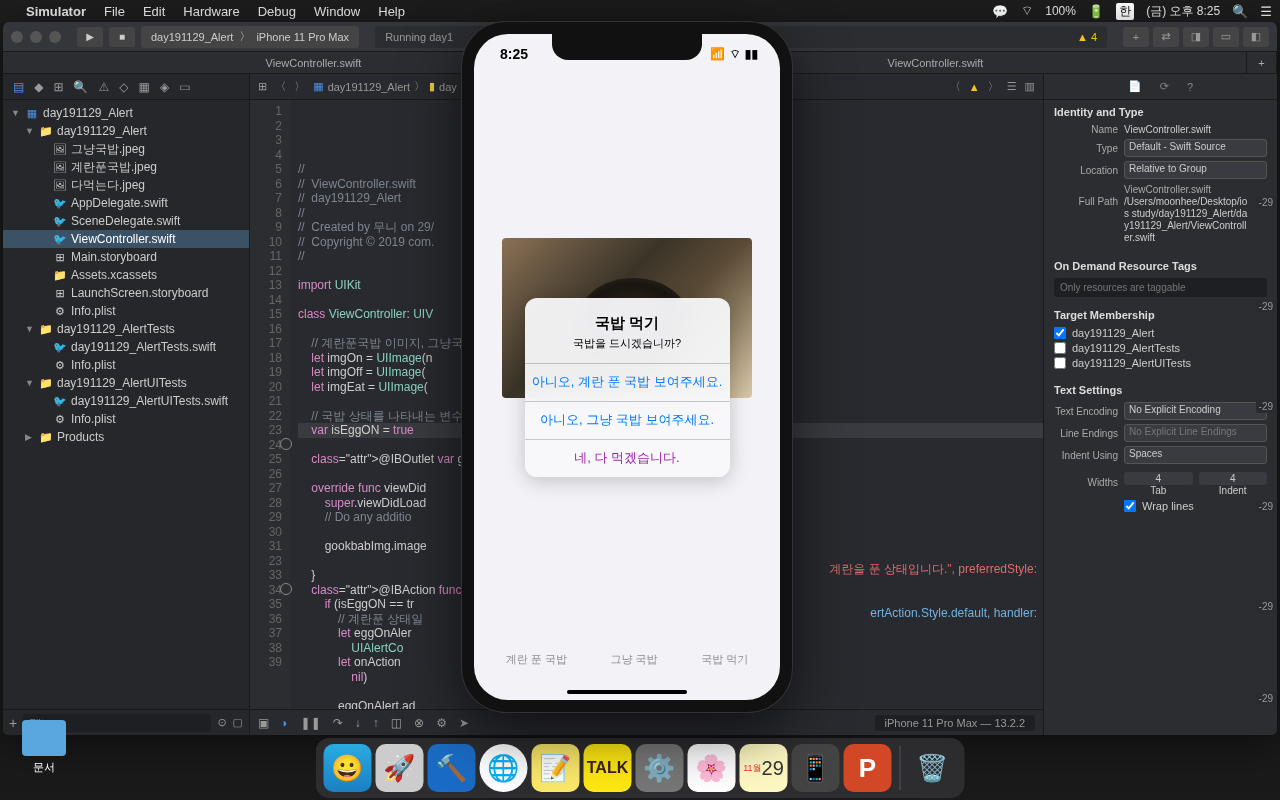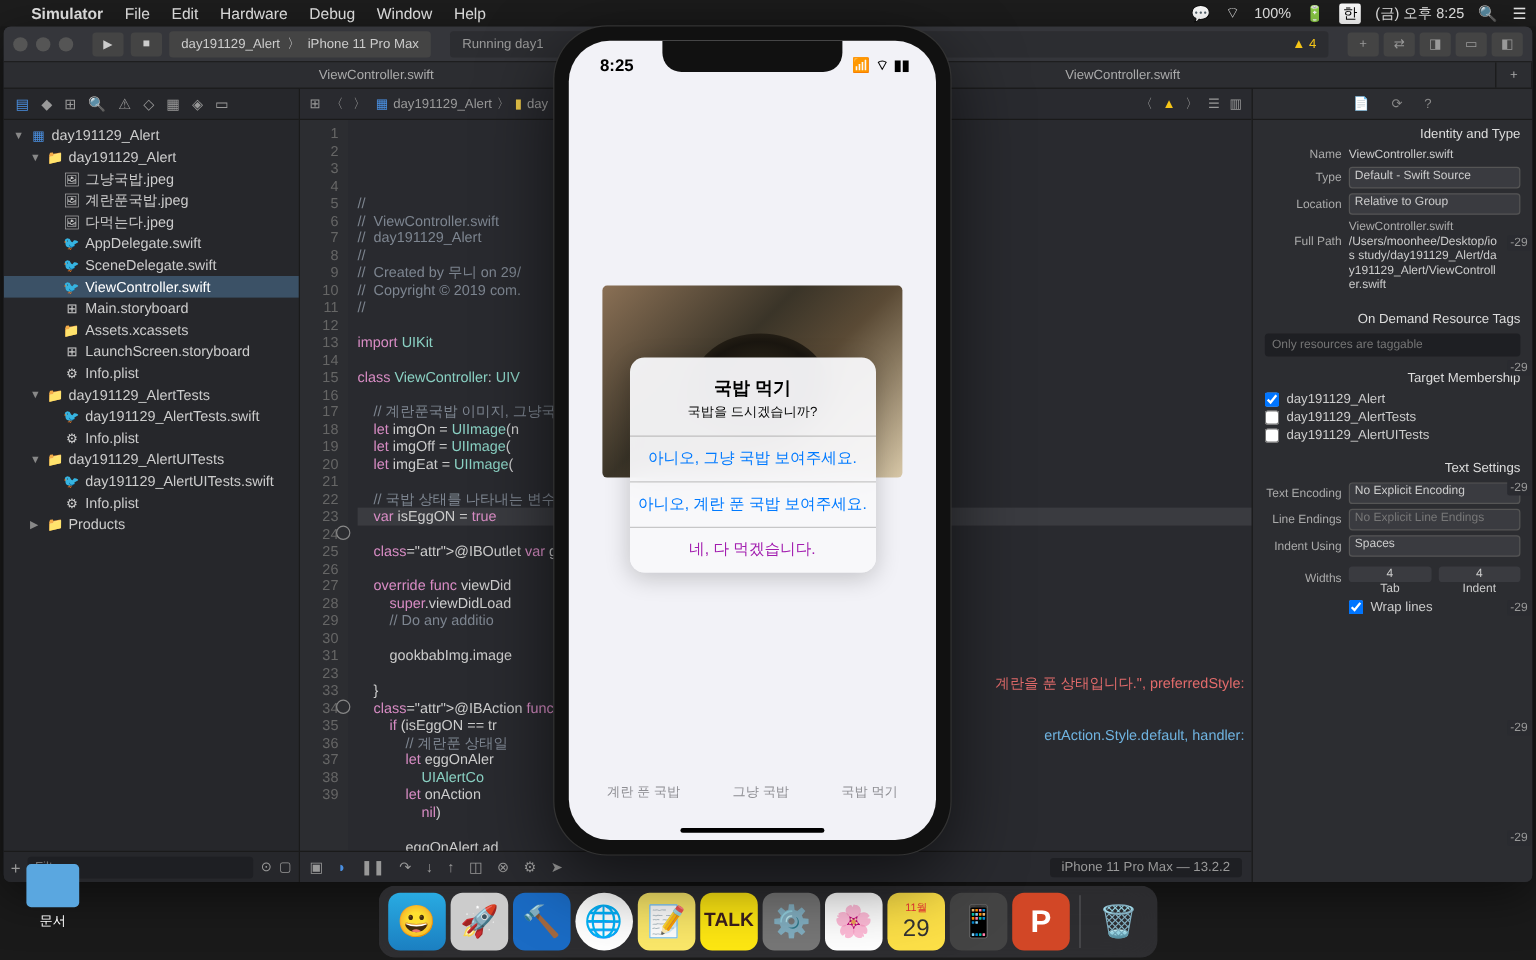--- a/index.html
+++ b/index.html
@@ -66,21 +66,21 @@
 .code .hl { background: #3a3b40; }
 .marker { position: absolute; left: -18px; width: 12px; height: 12px; border: 1.5px solid #888; border-radius: 50%; }
 .editor-bottom { height: 26px; border-top: 1px solid #1a1a1a; display: flex; align-items: center; padding: 0 8px; gap: 12px; color: #999; font-size: 12px; }
 .editor-bottom .devlabel { margin-left: auto; background: #1e1f23; padding: 2px 10px; border-radius: 3px; font-size: 11px; }
 
 
 .inspector { width: 234px; background: #2c2d31; border-left: 1px solid #1a1a1a; color: #ccc; font-size: 11px; display: flex; flex-direction: column; }
 .insp-tabs { height: 26px; display: flex; align-items: center; justify-content: center; gap: 18px; color: #888; border-bottom: 1px solid #1a1a1a; }
 .insp-tabs span:first-child { color: #4a90e2; }
 .insp-section { padding: 6px 10px; }
-.insp-h { font-weight: 400; color: #ddd; margin-bottom: 6px; font-size: 11px; text-align: right; }
+.insp-h { font-weight: 700; color: #ddd; margin-bottom: 6px; font-size: 11px; }
 .insp-row { display: flex; align-items: center; margin-bottom: 4px; gap: 6px; }
 .insp-row label { width: 64px; text-align: right; color: #aaa; font-size: 10px; }
 .insp-row .val { flex: 1; font-size: 10px; color: #ccc; overflow: hidden; }
 .insp-row select, .insp-row .select { flex: 1; background: #3a3b40; border: 1px solid #555; border-radius: 3px; font-size: 10px; color: #ccc; padding: 1px 4px; height: 18px; }
 .insp-path { font-size: 10px; color: #aaa; line-height: 13px; margin-left: 70px; }
 .insp-check { display: flex; align-items: center; gap: 6px; margin-bottom: 3px; }
 .insp-check input { width: 12px; height: 12px; }
 .insp-tag-input { width: 100%; background: #1e1f23; border: none; border-radius: 3px; padding: 4px 6px; color: #888; font-size: 10px; }
 .insp-widths { display: flex; gap: 6px; margin-top: 4px; }
 .insp-widths .box { flex: 1; text-align: center; font-size: 10px; }
@@ -480,22 +480,22 @@
           <span>▮▮</span>
         </span>
       </div>
       <div class="sim-img"></div>
       <div class="alert-backdrop">
         <div class="ios-alert">
           <div class="alert-head">
             <div class="alert-title">국밥 먹기</div>
             <div class="alert-msg">국밥을 드시겠습니까?</div>
           </div>
+          <div class="alert-btn">아니오, 계란 푼 국밥 보여주세요.</div>
           <div class="alert-btn">아니오, 그냥 국밥 보여주세요.</div>
-          <div class="alert-btn">아니오, 계란 푼 국밥 보여주세요.</div>
           <div class="alert-btn destructive">네, 다 먹겠습니다.</div>
         </div>
       </div>
       <div class="sim-toolbar">
         <span>계란 푼 국밥</span>
         <span>그냥 국밥</span>
         <span>국밥 먹기</span>
       </div>
       <div class="home-ind"></div>
     </div>
@@ -509,21 +509,21 @@
 
 <div class="dock">
   <div class="dock-item" style="background:linear-gradient(#29abe2,#1b7fc1)">😀</div>
   <div class="dock-item" style="background:#ccc">🚀</div>
   <div class="dock-item" style="background:#1a6bc4">🔨</div>
   <div class="dock-item" style="background:#fff;border-radius:50%">🌐</div>
   <div class="dock-item" style="background:#fce96a">📝</div>
   <div class="dock-item" style="background:#ffe812;color:#3b1e1e;font-weight:bold;font-size:16px">TALK</div>
   <div class="dock-item" style="background:#777">⚙️</div>
   <div class="dock-item" style="background:#fff">🌸</div>
-  <div class="dock-item" style="background:#fde047;flex-direction:column;font-size:9px;color:#e33">
+  <div class="dock-item" style="background:#fef9c3;flex-direction:row;font-size:9px;color:#e33">
       <div>11월</div>
       <div style="font-size:20px;color:#333">29</div>
     </div>
   <div class="dock-item" style="background:#444">📱</div>
   <div class="dock-item" style="background:#d24726;color:#fff;font-weight:bold">P</div>
   <div class="dock-sep"></div>
   <div class="dock-item">🗑️</div>
 </div>
 
 </body></html>

